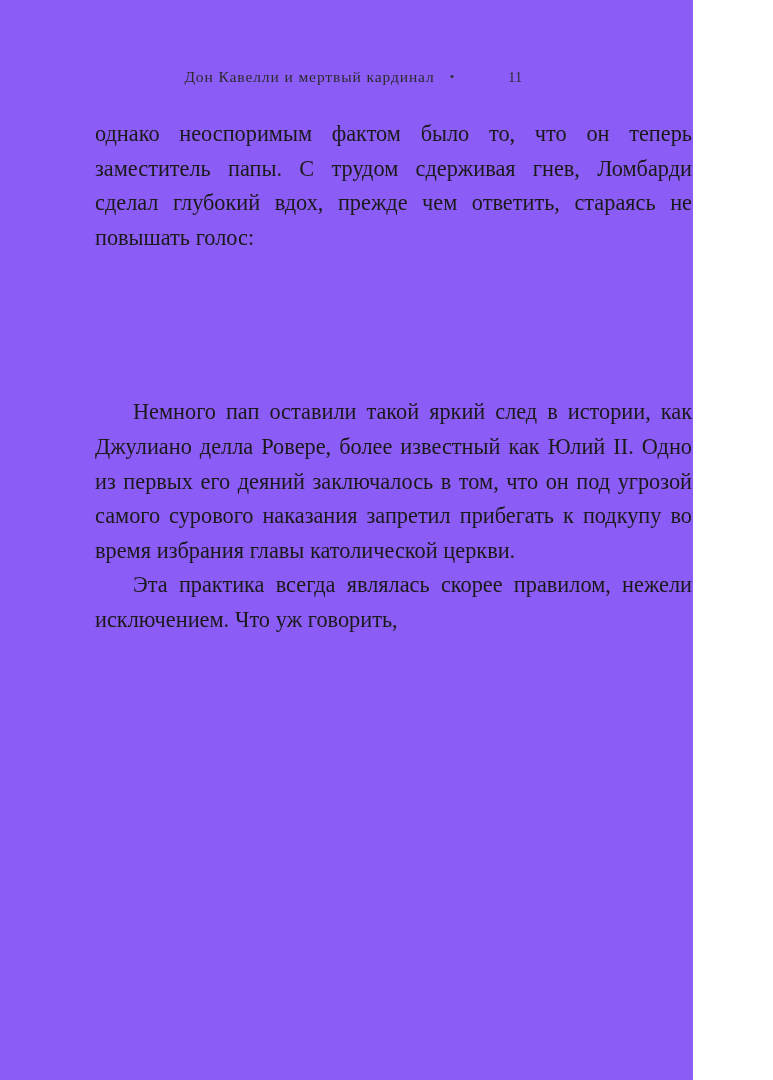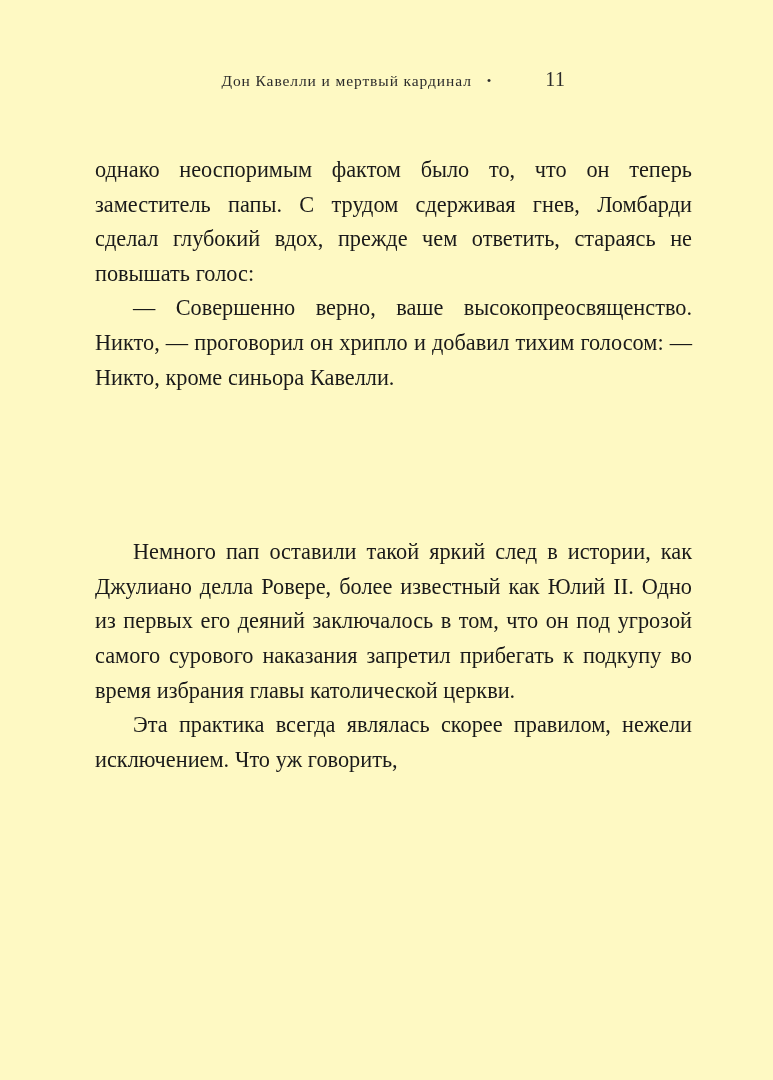--- a/index.html
+++ b/index.html
@@ -3,23 +3,23 @@
 <meta charset="utf-8">
 <title>Book page</title>
 <style>
   html, body {
     margin: 0;
     padding: 0;
     background: #ffffff;
   }
   .page {
     position: relative;
-    width: 773px;
+    width: 693px;
     height: 1080px;
-    background: #fef9c3;
+    background: #8b5cf6;
     overflow: hidden;
     font-family: "Liberation Serif", "DejaVu Serif", serif;
     color: #1a1a1a;
     -webkit-font-smoothing: antialiased;
   }
 
   
   .running-header {
     position: absolute;
     left: 95px;
@@ -37,32 +37,31 @@
   .running-header .hdr-title { }
   .running-header .hdr-sep {
     display: inline-block;
     margin: 0 13px 0 15px;
     font-size: 13px;
     line-height: 1;
     position: relative;
     top: -1px;
   }
   .running-header .hdr-folio {
-    font-size: 20px;
+    font-size: 14px;
     letter-spacing: 0.5px;
     margin-left: 40px;
   }
 
   
   .textblock {
     position: absolute;
     left: 95px;
     top: 117px;
     width: 597px;
-    margin-top: 36px;
   }
   p.para {
     margin: 0;
     font-size: 22.3px;
     line-height: 34.6px;
     text-align: justify;
     text-justify: inter-word;
     text-indent: 38px;
     hyphens: manual;
     word-spacing: 0.2px;
@@ -97,21 +96,20 @@
     <span class="hdr-sep">•</span>
     <span class="hdr-folio">11</span>
   </div>
 
   <div class="textblock">
 
     <p class="para no-indent">однако неоспоримым фактом было то, что он те­перь заместитель папы. С трудом сдерживая гнев, Ломбарди сделал глубокий вдох, прежде чем от­ветить, стараясь не повышать голос:</p>
 
 
 
-    <p class="para">— Совершенно верно, ваше высокопреосвя­щенство. Никто, — проговорил он хрипло и до­бавил тихим голосом: — Никто, кроме синьора Кавелли.</p>
 
     <div class="gap-before-chapter"></div>
 
 
     <div class="gap-after-chapter"></div>
 
     <p class="para">Немного пап оставили такой яркий след в истории, как Джулиано делла Ровере, более известный как Юлий II. Одно из первых его деяний заключалось в том, что он под угрозой самого сурового наказания запретил прибегать к  подкупу во время избрания главы католиче­ской церкви.</p>
 
     <p class="para">Эта практика всегда являлась скорее пра­вилом, нежели исключением. Что уж говорить,</p>
 

